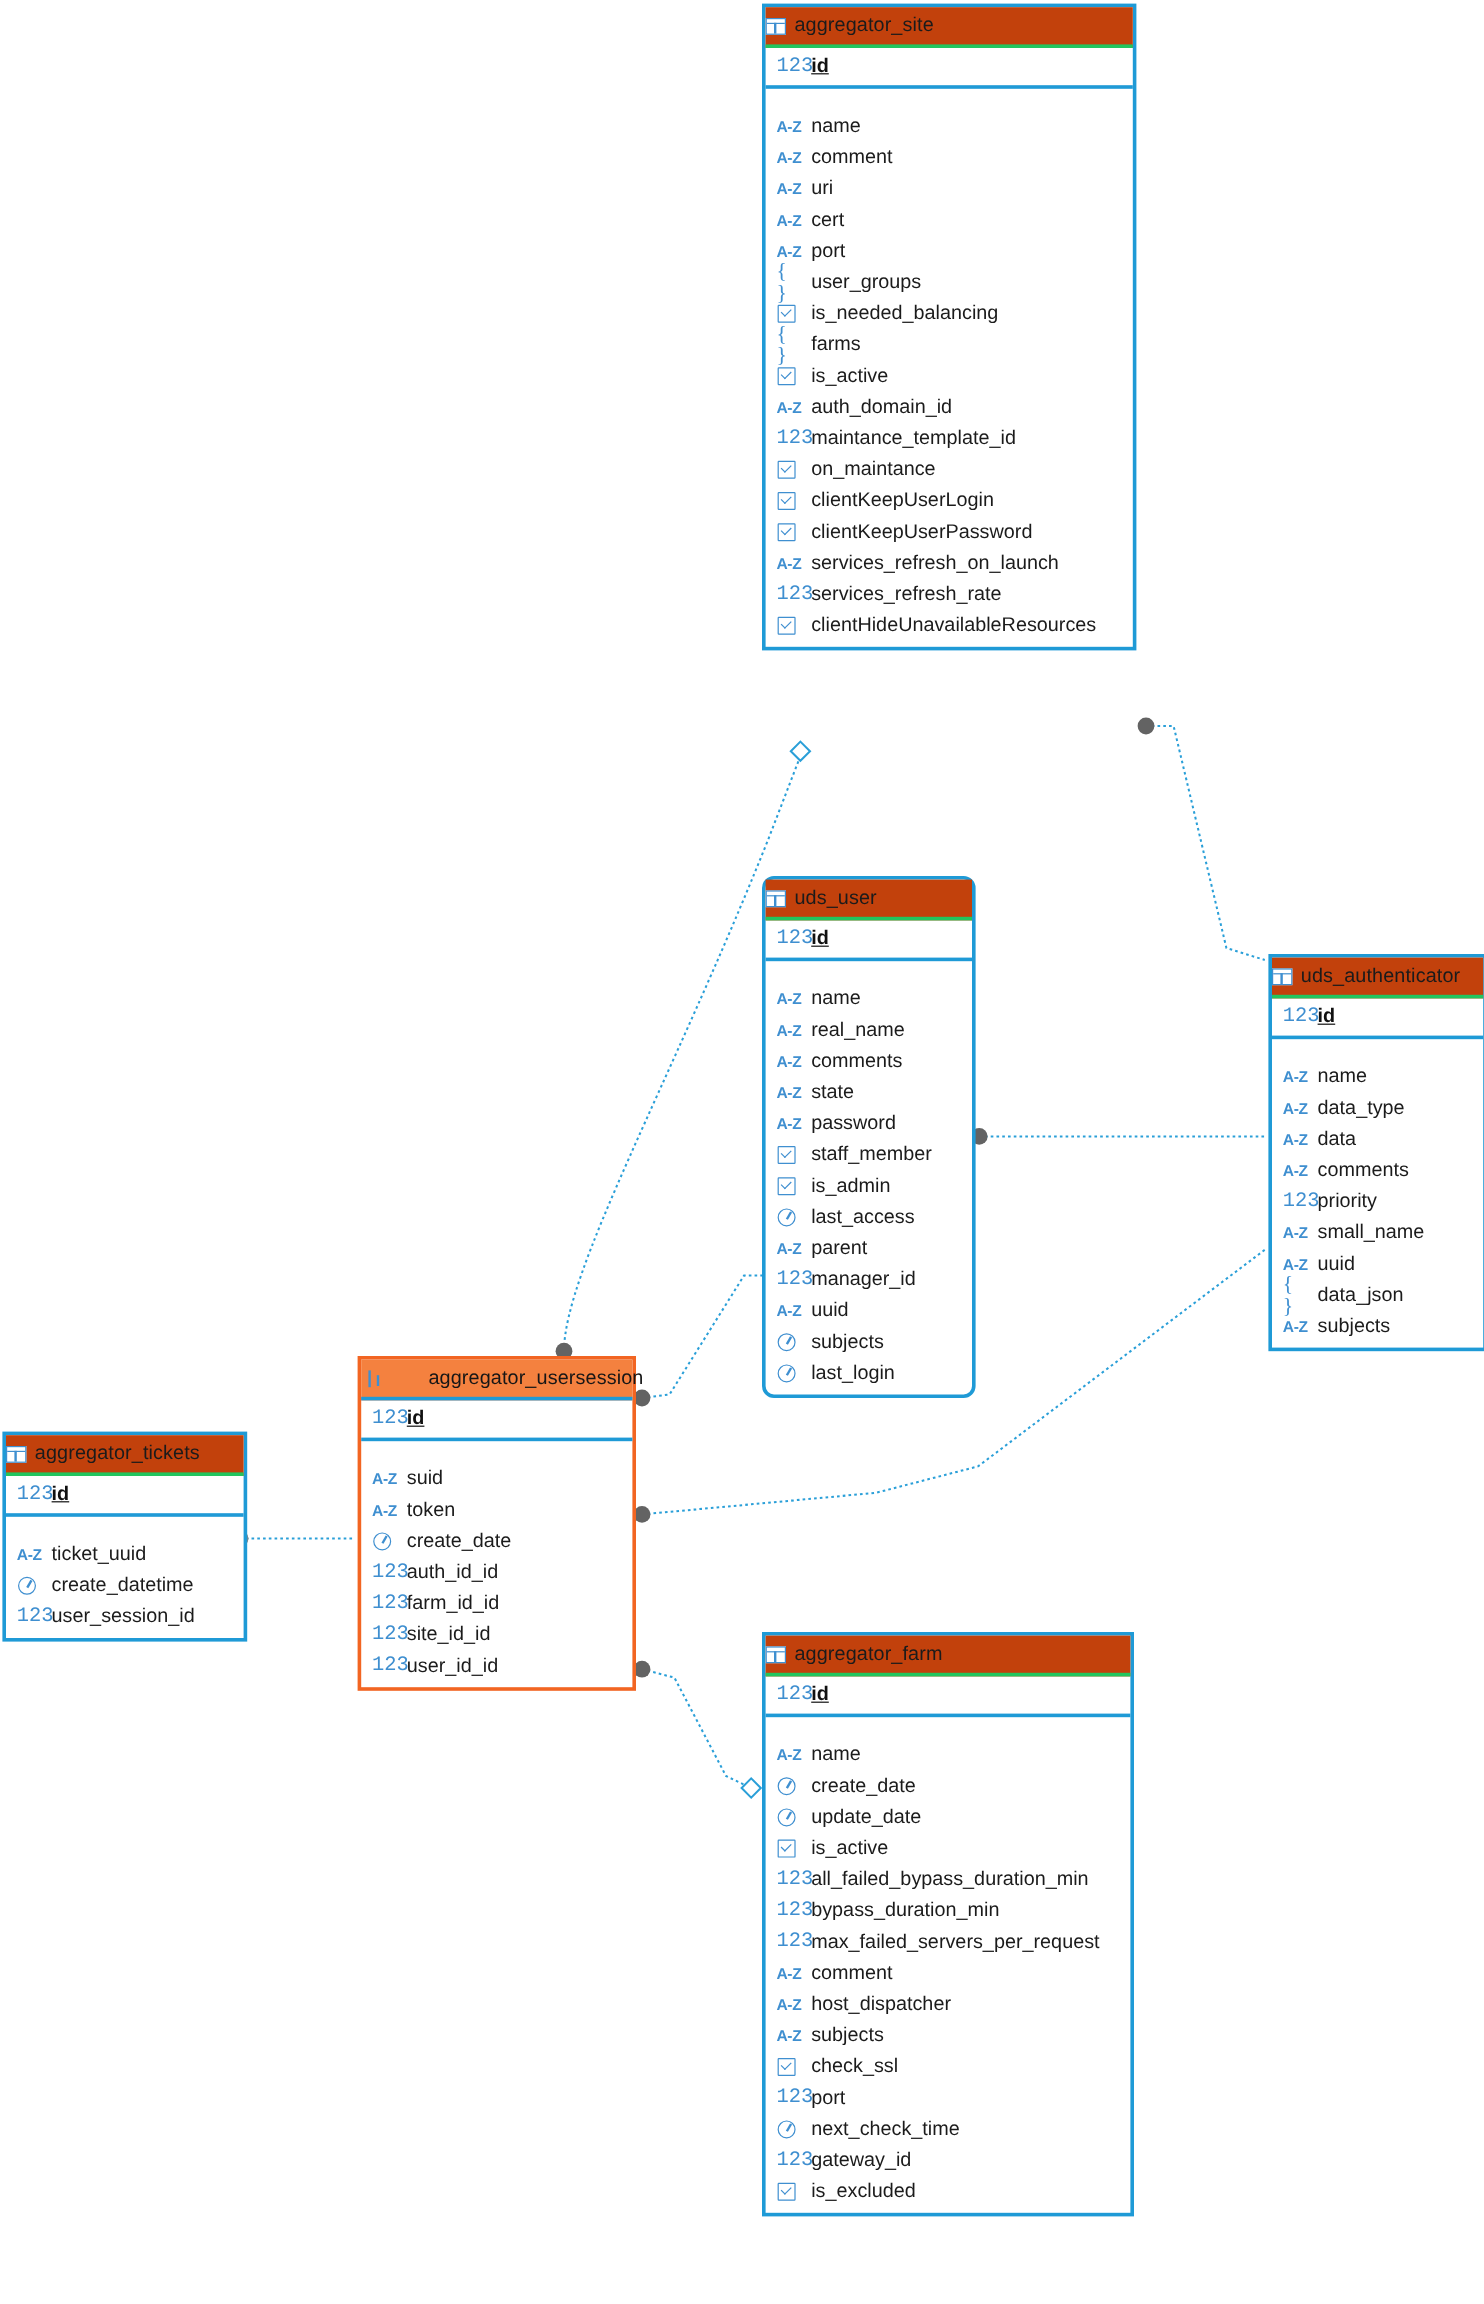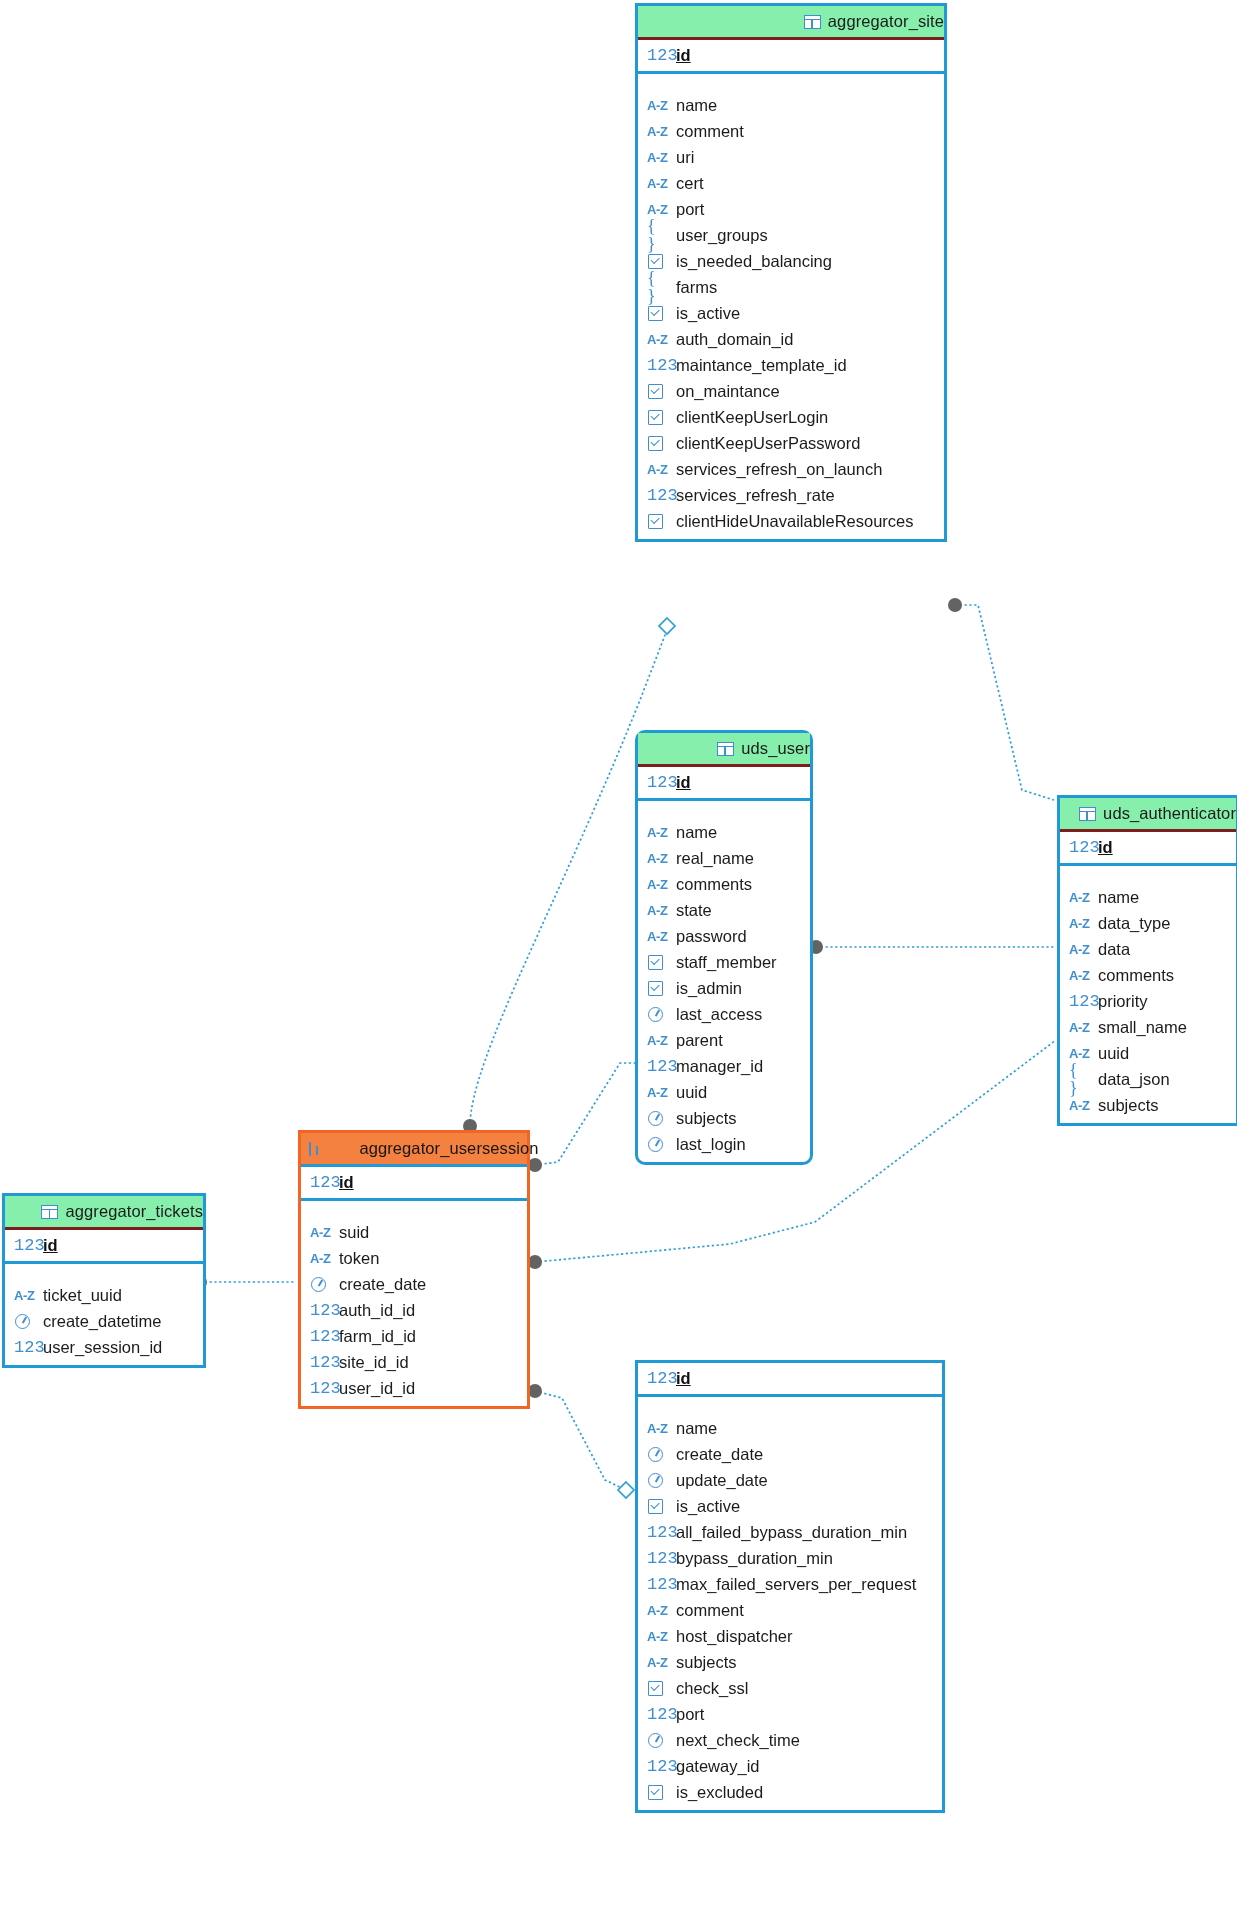--- a/index.html
+++ b/index.html
@@ -14,32 +14,32 @@
   .table-card{
     position:absolute;
     background:#ffffff;
     border:3px solid #1f9ad6;
     box-sizing:border-box;
     z-index:5;
   }
   .table-card.selected{ border-color:#f26522; }
 
   .t-header{
-    background:#86efac;
-    border-bottom:3px solid #7f1d1d;
+    background:#c2410c;
+    border-bottom:3px solid #22c55e;
     height:34px;
-    display:flex;align-items:center;justify-content:flex-end;
+    display:flex;align-items:center;justify-content:flex-start;
     gap:7px;
     box-sizing:border-box;
   }
   .table-card.selected .t-header{
     background:#f4813f;
     border-bottom:3px solid #1f9ad6;
-    justify-content:center;
-    padding-left:20px;
+    justify-content:flex-start;
+    padding-left:6px;
     gap:48px;
   }
   .t-title{
     font-size:16.5px;color:#1b1b1b;letter-spacing:.1px;white-space:nowrap;
   }
   .table-card.selected .t-title{color:#161616;}
 
   .t-pk{
     height:34px;
     display:flex;align-items:center;gap:8px;
@@ -422,20 +422,24 @@
             </span>
             <span class="fname">create_datetime</span>
           </div>
           <div class="f-row">
             <span class="ic ic-123">123</span>
             <span class="fname">user_session_id</span>
           </div>
         </div>
       </div>
       <div class="table-card" style="left: 635px; top: 1360px; width: 310px;">
+        <div class="t-header">
+          <span class="ic-grid"></span>
+          <span class="t-title">aggregator_farm</span>
+        </div>
         <div class="t-pk">
           <span class="ic ic-123">123</span>
           <span class="fname">id</span>
         </div>
         <div class="t-body">
           <div class="f-row">
             <span class="ic ic-az">A-Z</span>
             <span class="fname">name</span>
           </div>
           <div class="f-row">

